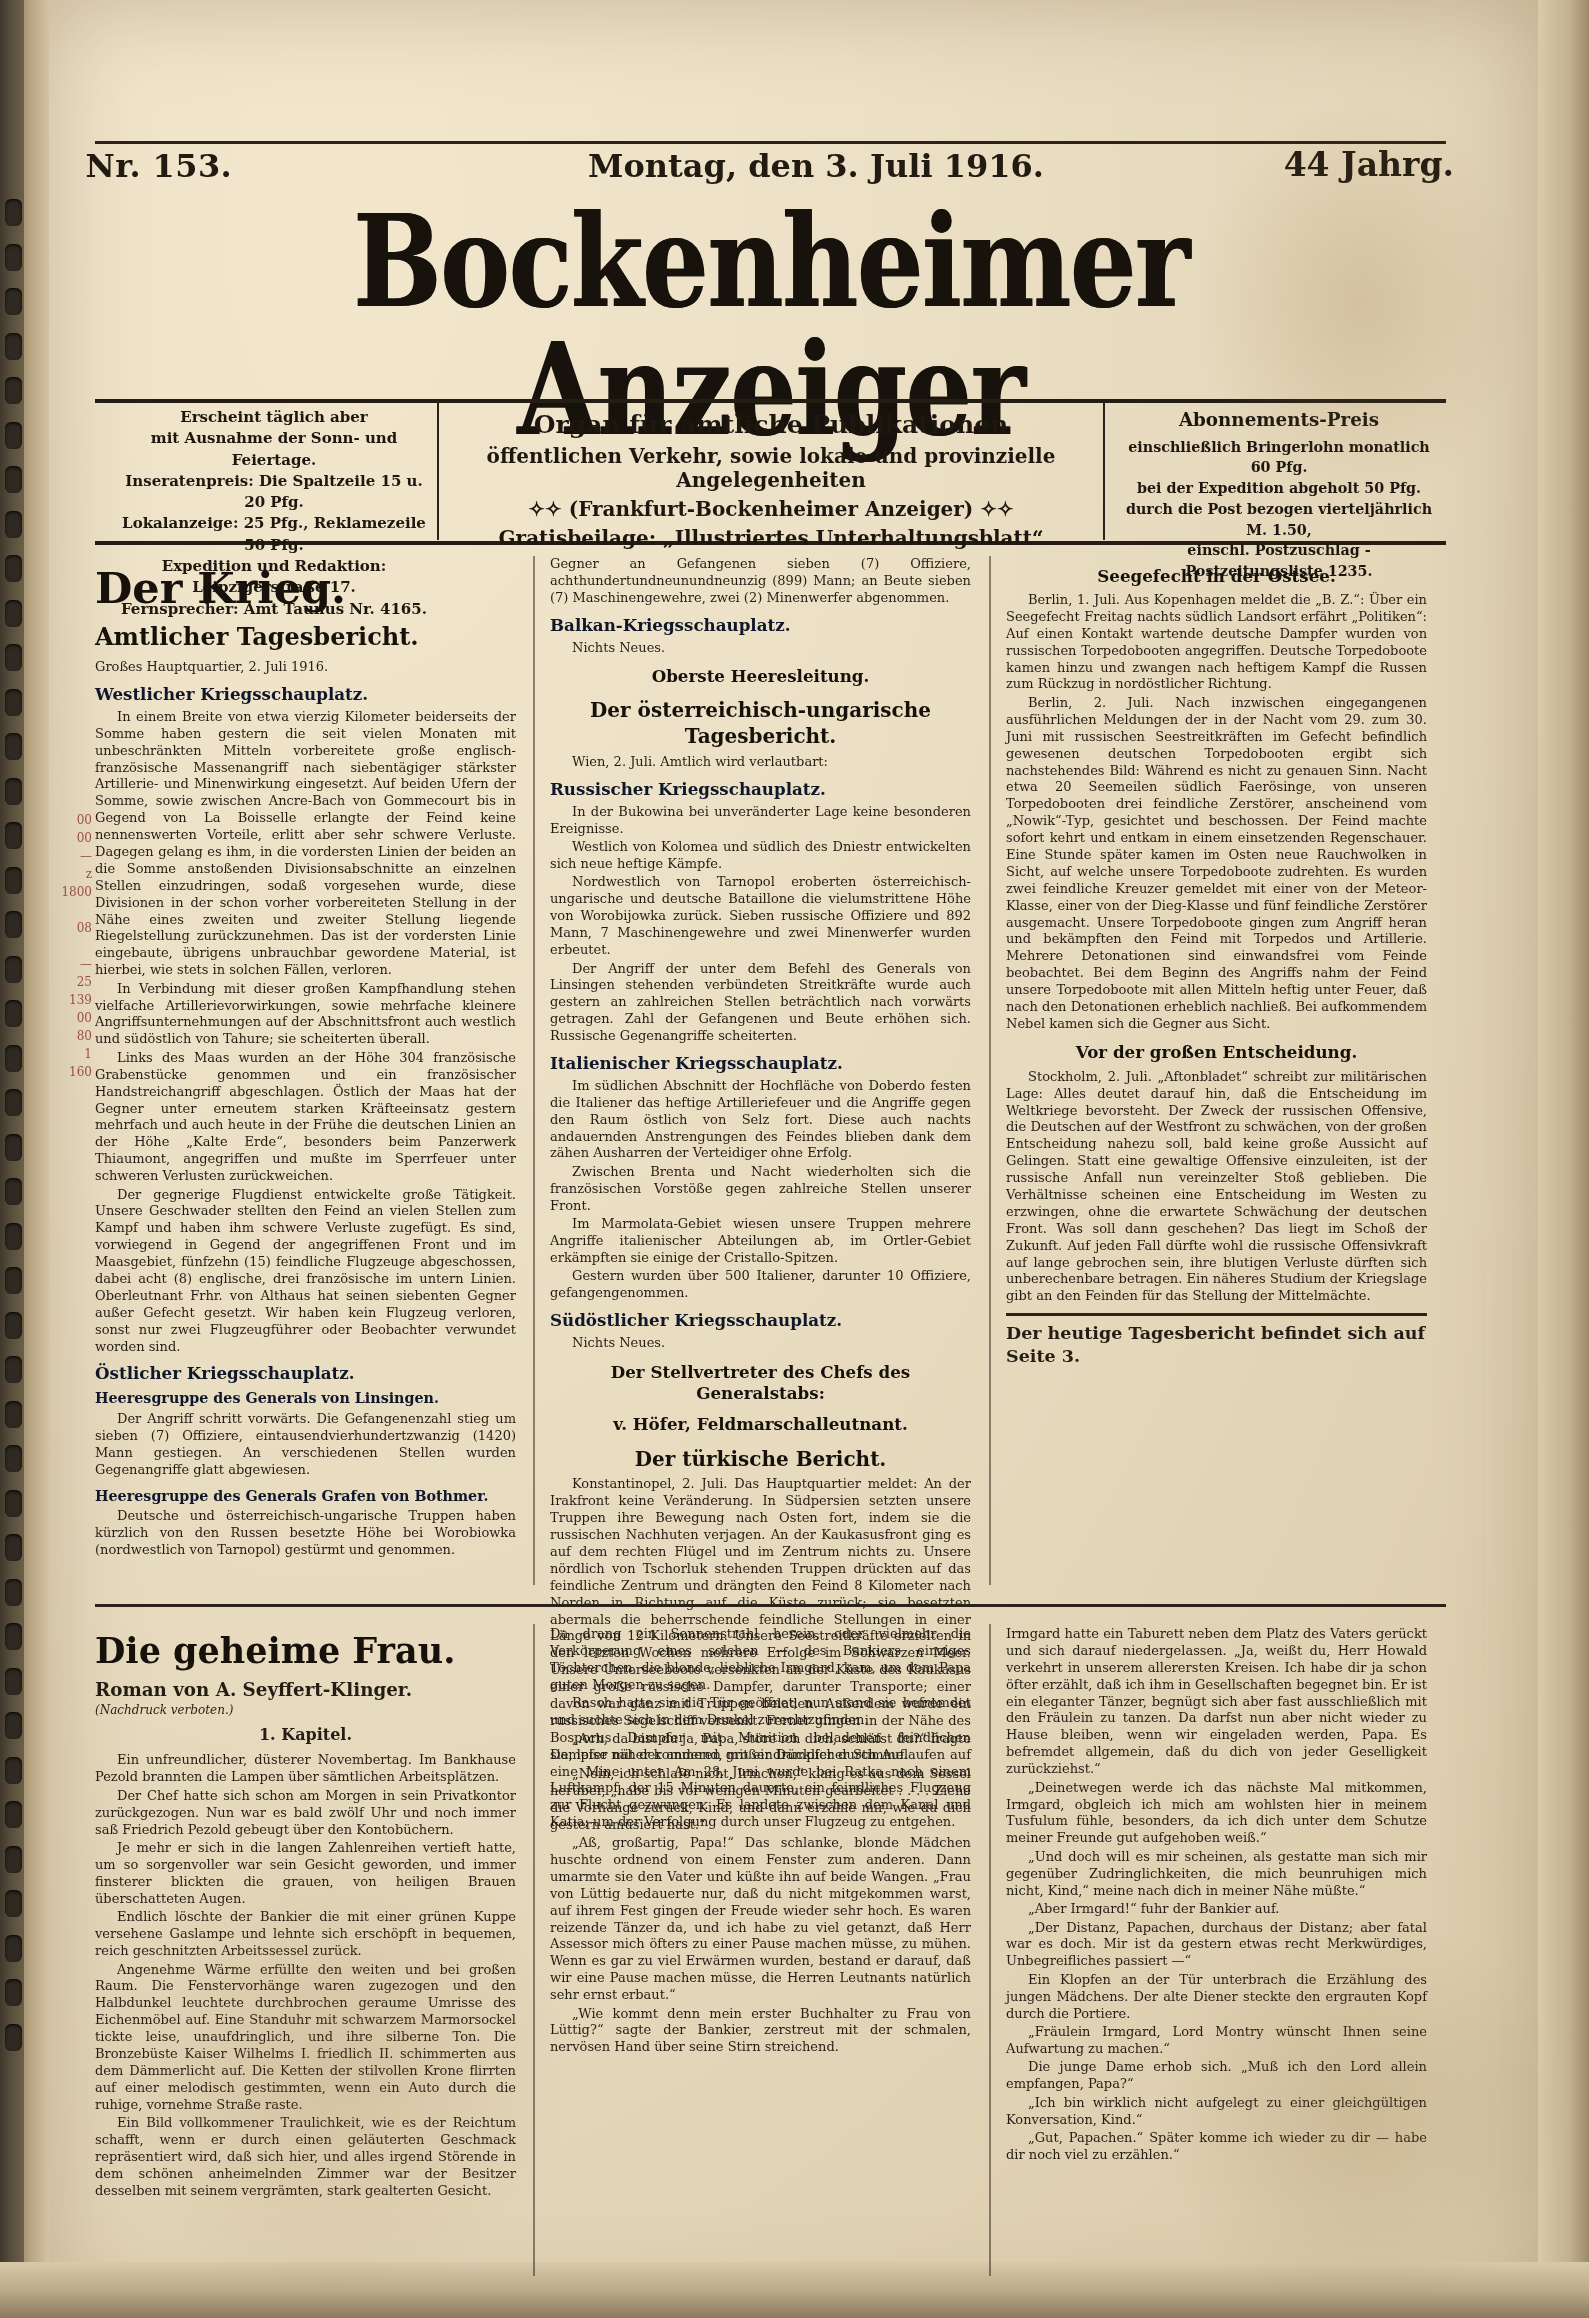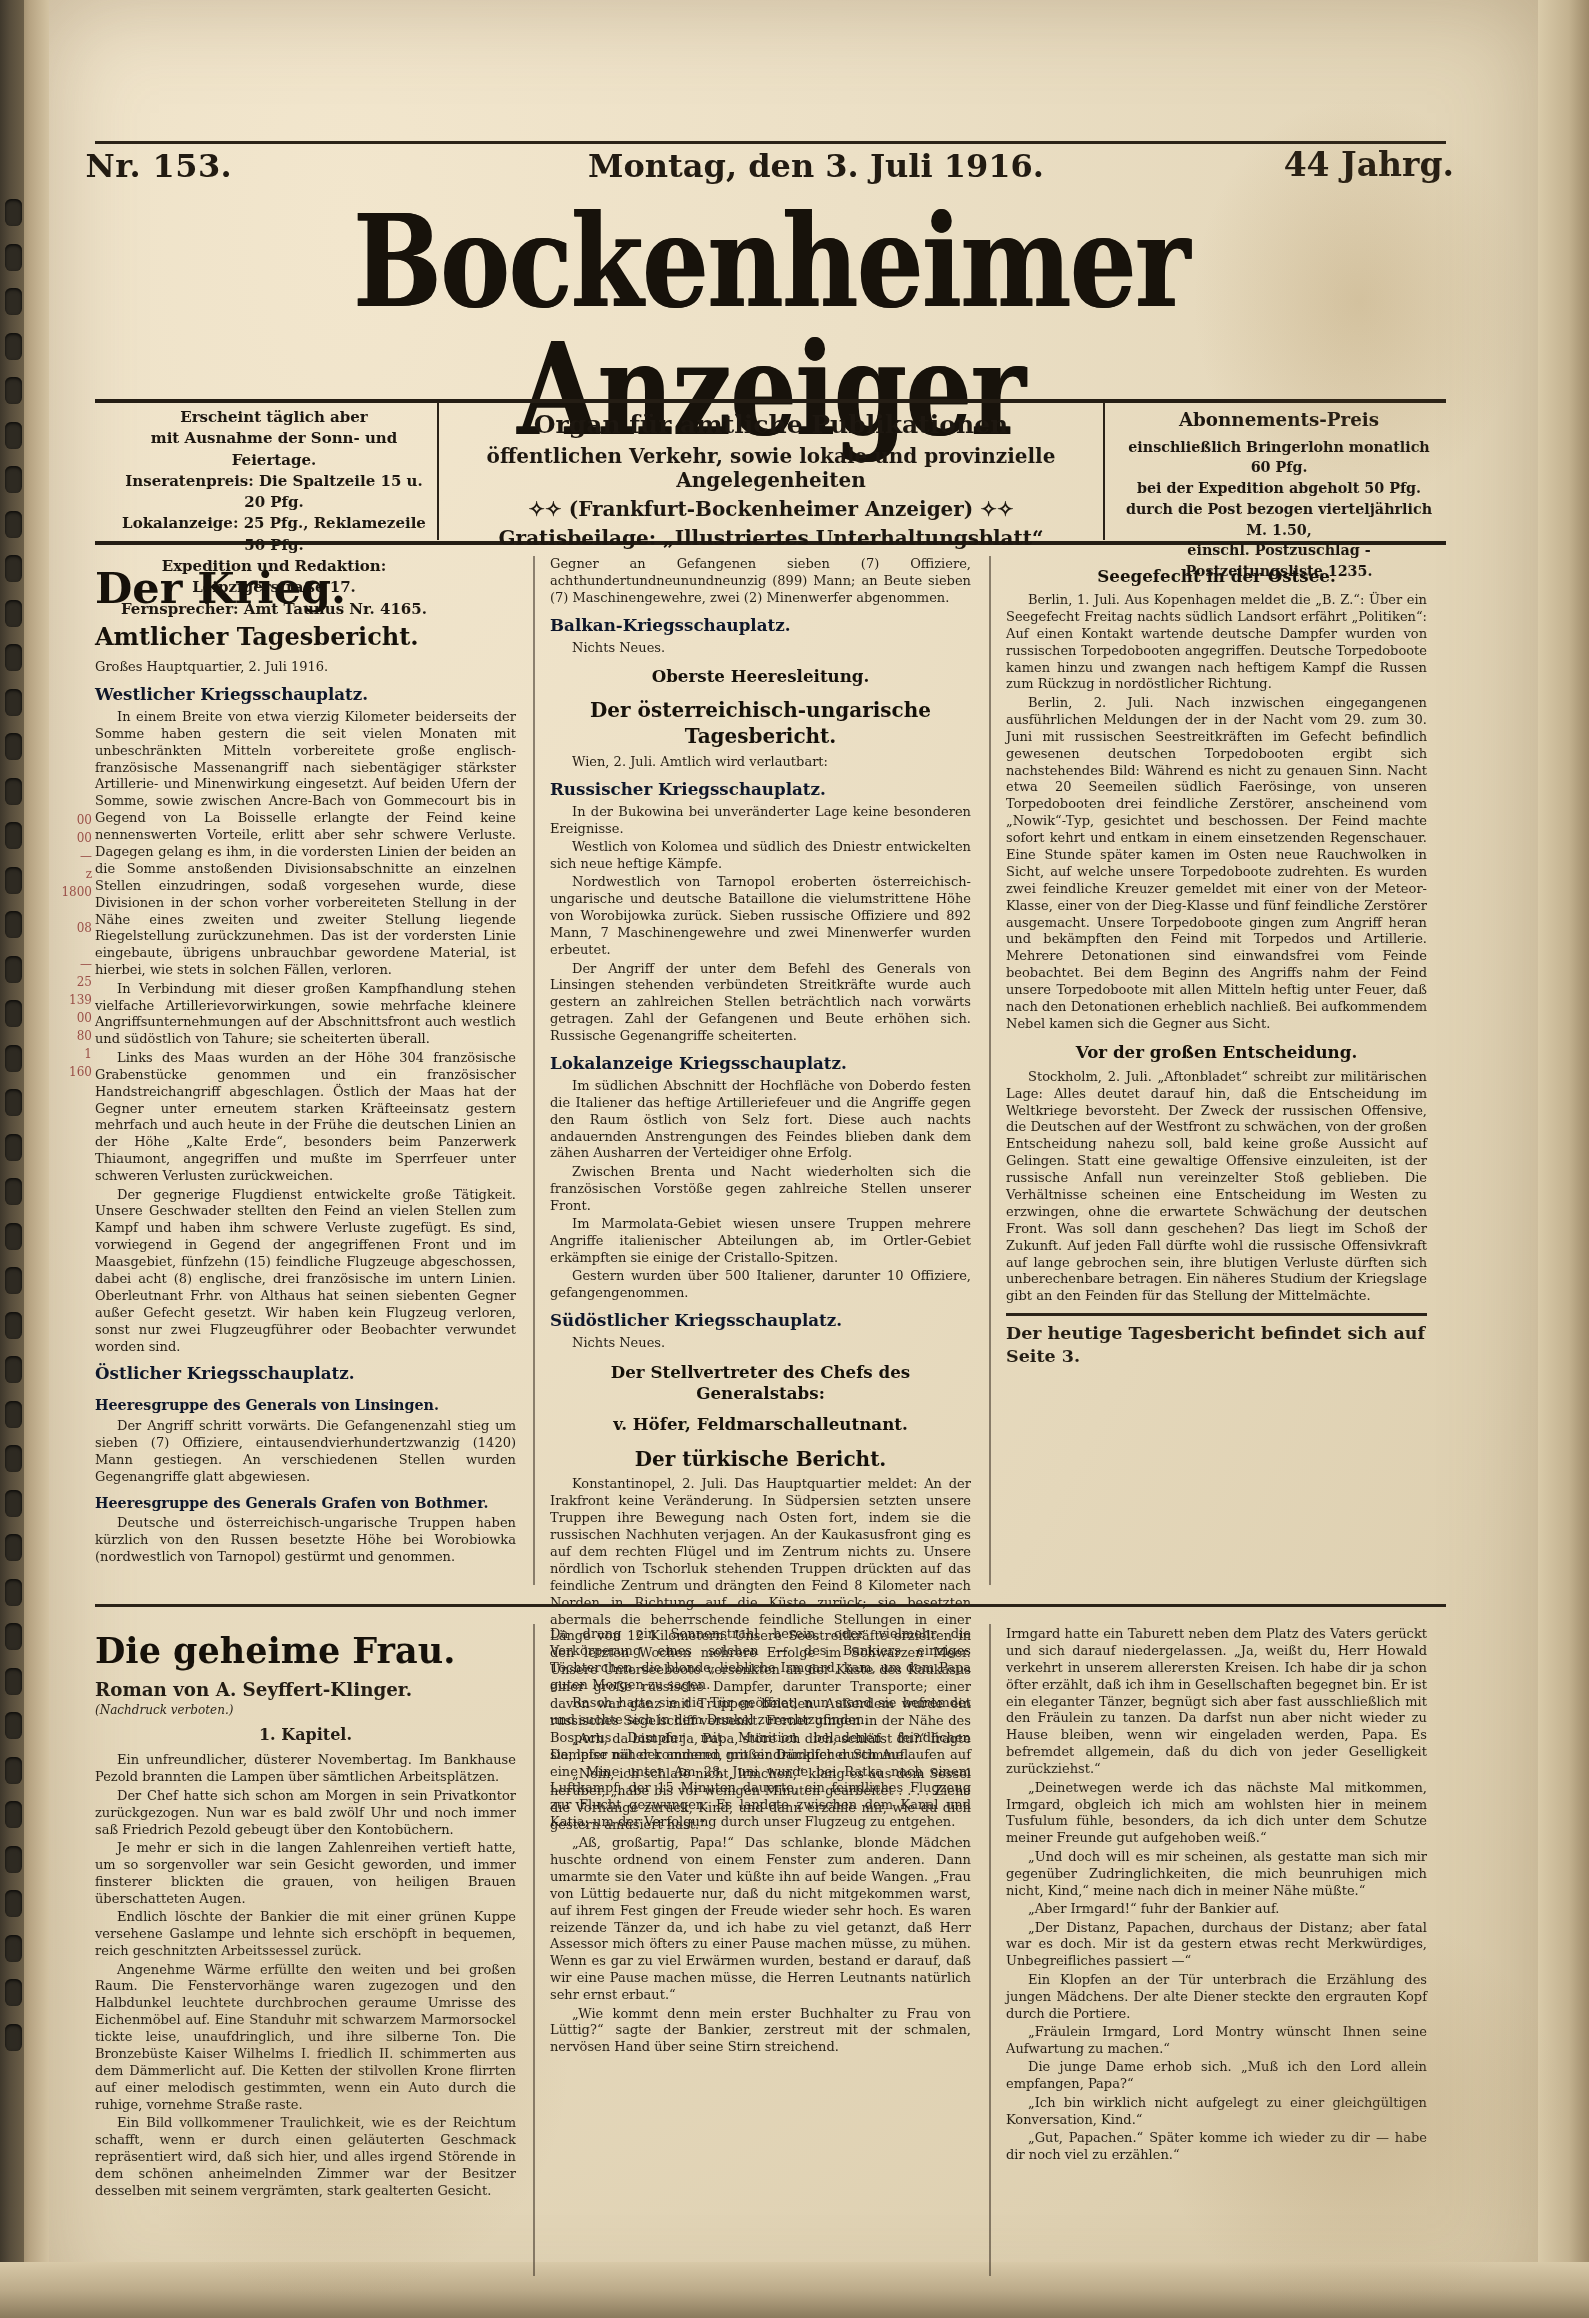--- a/index.html
+++ b/index.html
@@ -243,39 +243,39 @@
     <div class="col c1">
       <div class="h-krieg">Der Krieg.</div>
       <div class="h-sub">Amtlicher Tagesbericht.</div>
       <p class="noind">Großes Hauptquartier, 2. Juli 1916.</p>
       <div class="h-small">Westlicher Kriegsschauplatz.</div>
       <p>In einem Breite von etwa vierzig Kilometer beiderseits der Somme haben gestern die seit vielen Monaten mit unbeschränkten Mitteln vorbereitete große englisch-französische Massenangriff nach siebentägiger stärkster Artillerie- und Minenwirkung eingesetzt. Auf beiden Ufern der Somme, sowie zwischen Ancre-Bach von Gommecourt bis in Gegend von La Boisselle erlangte der Feind keine nennenswerten Vorteile, erlitt aber sehr schwere Verluste. Dagegen gelang es ihm, in die vordersten Linien der beiden an die Somme anstoßenden Divisionsabschnitte an einzelnen Stellen einzudringen, sodaß vorgesehen wurde, diese Divisionen in der schon vorher vorbereiteten Stellung in der Nähe eines zweiten und zweiter Stellung liegende Riegelstellung zurückzunehmen. Das ist der vordersten Linie eingebaute, übrigens unbrauchbar gewordene Material, ist hierbei, wie stets in solchen Fällen, verloren.</p>
       <p>In Verbindung mit dieser großen Kampfhandlung stehen vielfache Artillerievorwirkungen, sowie mehrfache kleinere Angriffsunternehmungen auf der Abschnittsfront auch westlich und südöstlich von Tahure; sie scheiterten überall.</p>
       <p>Links des Maas wurden an der Höhe 304 französische Grabenstücke genommen und ein französischer Handstreichangriff abgeschlagen. Östlich der Maas hat der Gegner unter erneutem starken Kräfteeinsatz gestern mehrfach und auch heute in der Frühe die deutschen Linien an der Höhe „Kalte Erde“, besonders beim Panzerwerk Thiaumont, angegriffen und mußte im Sperrfeuer unter schweren Verlusten zurückweichen.</p>
       <p>Der gegnerige Flugdienst entwickelte große Tätigkeit. Unsere Geschwader stellten den Feind an vielen Stellen zum Kampf und haben ihm schwere Verluste zugefügt. Es sind, vorwiegend in Gegend der angegriffenen Front und im Maasgebiet, fünfzehn (15) feindliche Flugzeuge abgeschossen, dabei acht (8) englische, drei französische im untern Linien. Oberleutnant Frhr. von Althaus hat seinen siebenten Gegner außer Gefecht gesetzt. Wir haben kein Flugzeug verloren, sonst nur zwei Flugzeugführer oder Beobachter verwundet worden sind.</p>
       <div class="h-small">Östlicher Kriegsschauplatz.</div>
-      <div class="h-small" style="font-size:14.3px;margin-top:11px;">Heeresgruppe des Generals von Linsingen.</div>
+      <div class="h-small" style="font-size:14.3px;margin-top:4px;">Heeresgruppe des Generals von Linsingen.</div>
       <p>Der Angriff schritt vorwärts. Die Gefangenenzahl stieg um sieben (7) Offiziere, eintausendvierhundertzwanzig (1420) Mann gestiegen. An verschiedenen Stellen wurden Gegenangriffe glatt abgewiesen.</p>
       <div class="h-small" style="font-size:14.3px;">Heeresgruppe des Generals Grafen von Bothmer.</div>
       <p>Deutsche und österreichisch-ungarische Truppen haben kürzlich von den Russen besetzte Höhe bei Worobiowka (nordwestlich von Tarnopol) gestürmt und genommen.</p>
     </div>
 
     <div class="col c2">
       <p class="noind">Gegner an Gefangenen sieben (7) Offiziere, achthundertundneunundneunzig (899) Mann; an Beute sieben (7) Maschinengewehre, zwei (2) Minenwerfer abgenommen.</p>
       <div class="h-small">Balkan-Kriegsschauplatz.</div>
       <p>Nichts Neues.</p>
       <div class="h-center">Oberste Heeresleitung.</div>
       <div class="h-center big">Der österreichisch-ungarische Tagesbericht.</div>
       <p>Wien, 2. Juli. Amtlich wird verlautbart:</p>
       <div class="h-small">Russischer Kriegsschauplatz.</div>
       <p>In der Bukowina bei unveränderter Lage keine besonderen Ereignisse.</p>
       <p>Westlich von Kolomea und südlich des Dniestr entwickelten sich neue heftige Kämpfe.</p>
       <p>Nordwestlich von Tarnopol eroberten österreichisch-ungarische und deutsche Bataillone die vielumstrittene Höhe von Worobijowka zurück. Sieben russische Offiziere und 892 Mann, 7 Maschinengewehre und zwei Minenwerfer wurden erbeutet.</p>
       <p>Der Angriff der unter dem Befehl des Generals von Linsingen stehenden verbündeten Streitkräfte wurde auch gestern an zahlreichen Stellen beträchtlich nach vorwärts getragen. Zahl der Gefangenen und Beute erhöhen sich. Russische Gegenangriffe scheiterten.</p>
-      <div class="h-small">Lokalanzeige Kriegsschauplatz.</div>
+      <div class="h-small">Italienischer Kriegsschauplatz.</div>
       <p>Im südlichen Abschnitt der Hochfläche von Doberdo festen die Italiener das heftige Artilleriefeuer und die Angriffe gegen den Raum östlich von Selz fort. Diese auch nachts andauernden Anstrengungen des Feindes blieben dank dem zähen Ausharren der Verteidiger ohne Erfolg.</p>
       <p>Zwischen Brenta und Nacht wiederholten sich die französischen Vorstöße gegen zahlreiche Stellen unserer Front.</p>
       <p>Im Marmolata-Gebiet wiesen unsere Truppen mehrere Angriffe italienischer Abteilungen ab, im Ortler-Gebiet erkämpften sie einige der Cristallo-Spitzen.</p>
       <p>Gestern wurden über 500 Italiener, darunter 10 Offiziere, gefangengenommen.</p>
       <div class="h-small">Südöstlicher Kriegsschauplatz.</div>
       <p>Nichts Neues.</p>
       <div class="h-center">Der Stellvertreter des Chefs des Generalstabs:</div>
       <div class="h-center">v. Höfer, Feldmarschalleutnant.</div>
       <div class="h-center big">Der türkische Bericht.</div>
       <p>Konstantinopel, 2. Juli. Das Hauptquartier meldet: An der Irakfront keine Veränderung. In Südpersien setzten unsere Truppen ihre Bewegung nach Osten fort, indem sie die russischen Nachhuten verjagen. An der Kaukasusfront ging es auf dem rechten Flügel und im Zentrum nichts zu. Unsere nördlich von Tschorluk stehenden Truppen drückten auf das feindliche Zentrum und drängten den Feind 8 Kilometer nach Norden in Richtung auf die Küste zurück; sie besetzten abermals die beherrschende feindliche Stellungen in einer Länge von 12 Kilometern. Unsere Seestreitkräfte erzielten in den letzten Wochen mehrere Erfolge im Schwarzen Meer. Unsere Unterseeboote versenkten an der Küste des Kaukasus einer große russische Dampfer, darunter Transporte; einer davon war ganz mit Truppen beladen. Außerdem wurde ein russisches Segelschiff versenkt. Ferner gingen in der Nähe des Bosporus Dampfer mit Munition beladenen feindlichen Dampfer mit der anderen großer Dampfer durch Auflaufen auf eine Mine unter. Am 28. Juni wurde bei Ratka nach einem Luftkampf, der 15 Minuten dauerte, ein feindliches Flugzeug zur Flucht gezwungen. Es landete zwischen dem Kanal und Katia; um der Verfolgung durch unser Flugzeug zu entgehen.</p>

